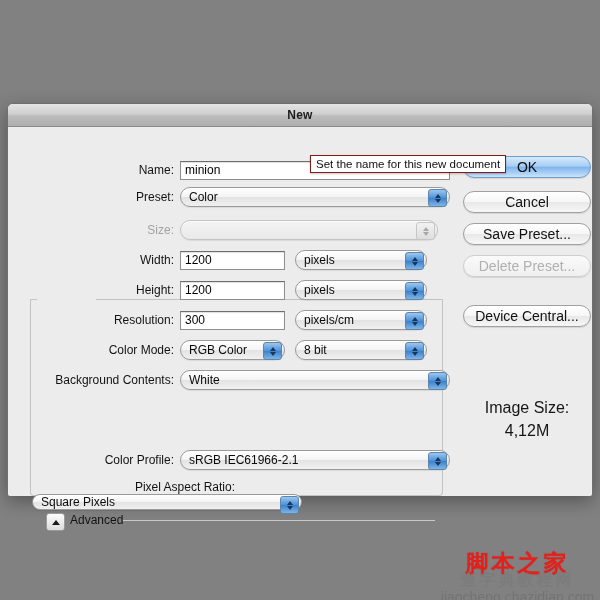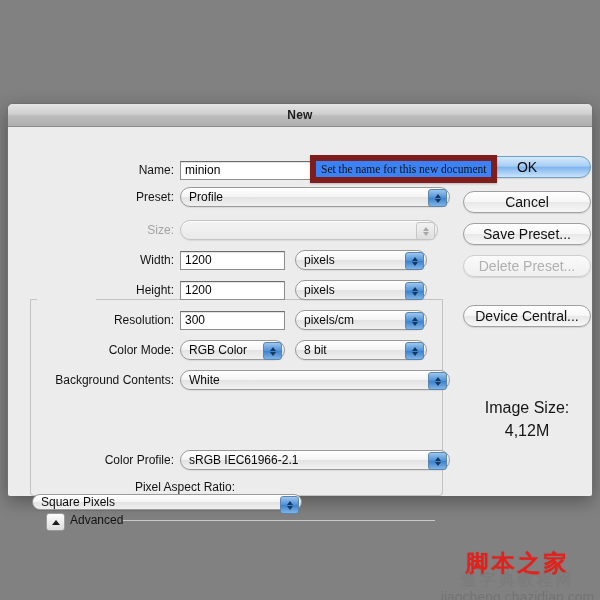--- a/index.html
+++ b/index.html
@@ -116,25 +116,24 @@
     border-color:#6f9ecb;color:#0b0b0b;
   }
   .btn.dis{color:#b0b0b0;border-color:#cfcfcf;
     background:linear-gradient(to bottom,#fafafa,#f0f0f0);}
 
   .imgsize{position:absolute;left:0;width:128px;text-align:center;font-size:16px;color:#161616;}
 
   
   .tooltip{
     position:absolute;left:310px;top:155px;
-    background:#3b82f6;border:6px solid #7f1d1d;
+    background:#ffffff;border:1px solid #7f1d1d;
     padding:2px 5px;font-size:11.5px;color:#111;
     white-space:nowrap;box-shadow:0 1px 2px rgba(0,0,0,.22);
     z-index:20;
-    font-family:Liberation Serif, serif;
   }
 
   
   .wm{position:absolute;left:440px;top:548px;width:155px;height:50px;}
   .wm-main{
     position:absolute;left:0;top:0;width:155px;text-align:center;
     font-size:23px;font-weight:bold;color:#e0211c;
     letter-spacing:3px;font-family:"DejaVu Sans",sans-serif;
     text-shadow:0 0 1px rgba(224,33,28,.7);
   }
@@ -172,21 +171,21 @@
       <div class="form">
 
         <div class="row" style="left:0;top:33px;">
           <div class="lbl">Name:</div>
           <div class="tf" style="width:270px;">minion</div>
         </div>
 
         <div class="row" style="left:0;top:60px;">
           <div class="lbl">Preset:</div>
           <div class="popup" style="width:270px;">
-            <span>Profile</span>
+            <span>Color</span>
             <span class="stepper">
               <i class="up"></i>
                 <i class="dn"></i>
             </span>
           </div>
         </div>
 
         <div class="row" style="left:0;top:93px;">
           <div class="lbl dis">Size:</div>
           <div class="popup dis" style="width:258px;">

